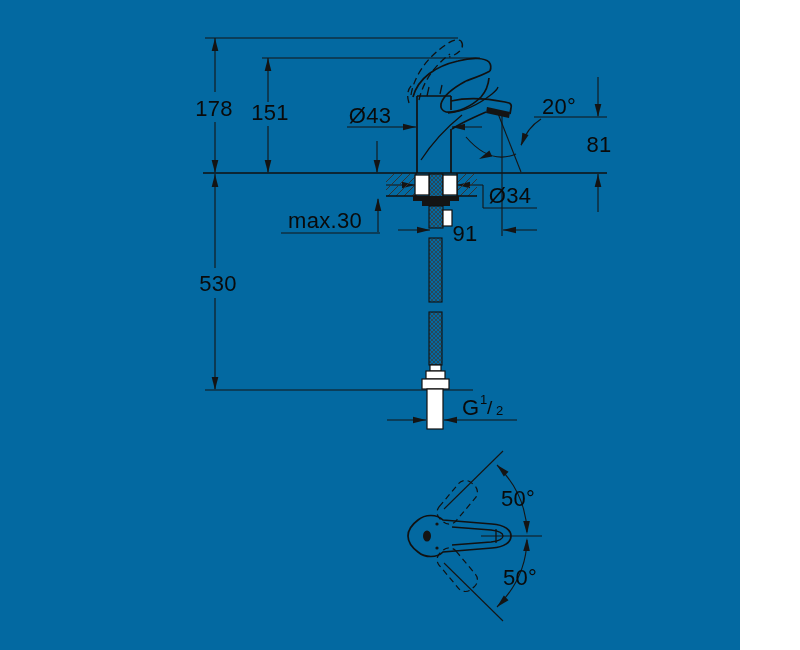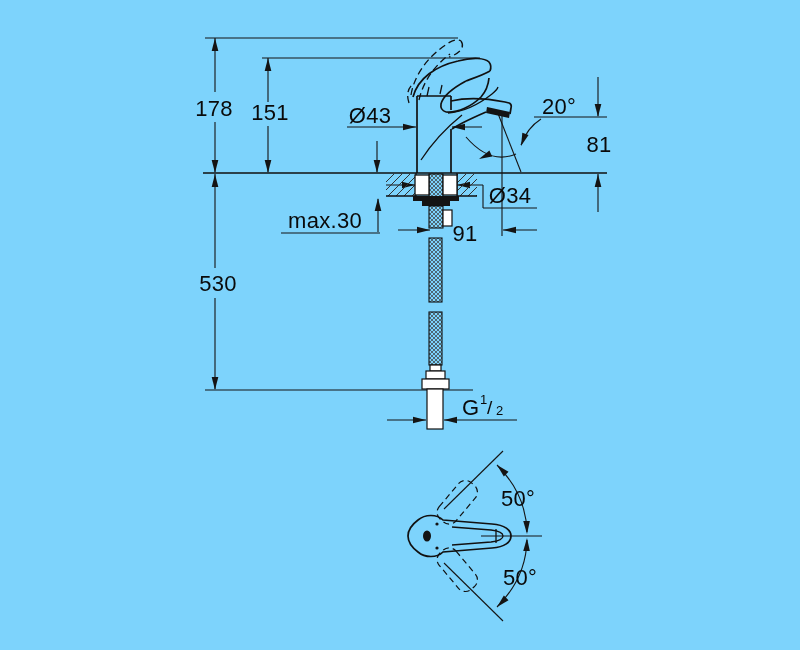--- a/index.html
+++ b/index.html
@@ -1,16 +1,16 @@
 <!DOCTYPE html>
 <html><head>
 <meta charset="utf-8">
 <style>
   html,body{margin:0;padding:0;background:#fff;}
-  .stage{position:relative;width:800px;height:650px;background:#7dd3fc;overflow:hidden;
+  .stage{position:relative;width:740px;height:650px;background:#0369a1;overflow:hidden;
          font-family:"Liberation Sans",sans-serif;}
   svg{display:block;}
   .dim   {stroke:#151515;stroke-width:1.1;fill:none;}
   .obj   {stroke:#111111;stroke-width:1.7;fill:none;}
   .obj2  {stroke:#111111;stroke-width:1.3;fill:none;}
   .dash  {stroke:#111111;stroke-width:1.3;fill:none;stroke-dasharray:7 4;}
   .dash2 {stroke:#111111;stroke-width:1.2;fill:none;stroke-dasharray:6 4;}
   .fillw {fill:#ffffff;}
   .filld {fill:#141414;stroke:none;}
   text.dimtxt{font-family:"Liberation Sans",sans-serif;font-size:22px;fill:#0a0a0a;letter-spacing:0.3px;}

